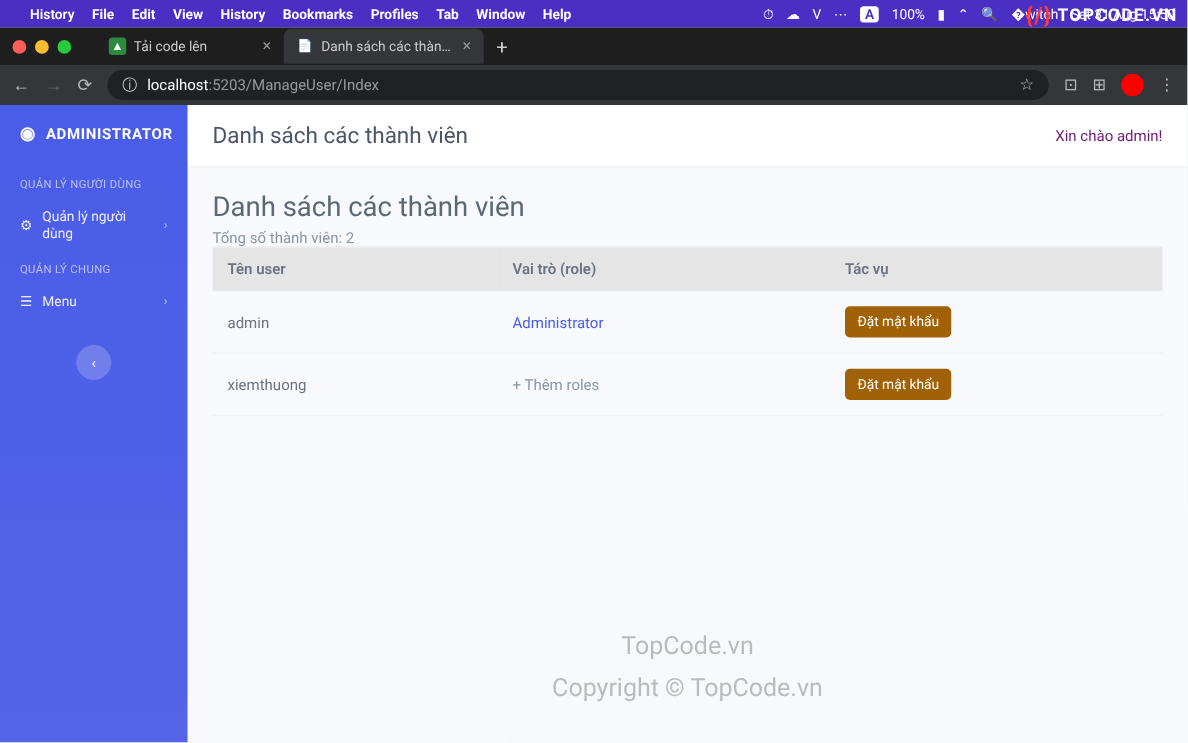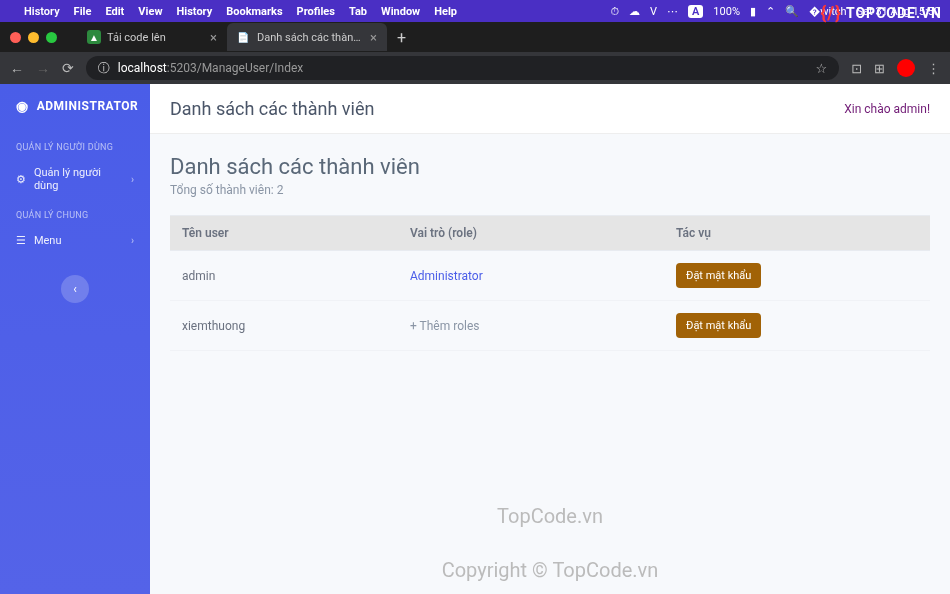--- a/index.html
+++ b/index.html
@@ -56,34 +56,34 @@
     .sidebar-chevron { font-size: 10px; color: rgba(255,255,255,0.6); }
     .sidebar-collapse { margin: 20px auto 0; width: 28px; height: 28px; border-radius: 50%; background: rgba(255,255,255,0.2); display: flex; align-items: center; justify-content: center; cursor: pointer; color: #fff; font-size: 12px; }
 
     
     .main { flex: 1; background: #f7f9fc; display: flex; flex-direction: column; overflow: hidden; }
     .content-header { background: #fff; padding: 14px 20px; display: flex; justify-content: space-between; align-items: center; border-bottom: 1px solid #eee; }
     .content-header-title { font-size: 18px; color: #4a5568; font-weight: 400; }
     .content-header-greeting { font-size: 12px; color: #701a75; }
     .content-body { padding: 20px; flex: 1; position: relative; }
     .page-title { font-size: 22px; color: #5a6878; font-weight: 400; margin-bottom: 4px; }
-    .page-subtitle { font-size: 12px; color: #8a95a5; margin-bottom: 18px; }
+    .page-subtitle { font-size: 12px; color: #8a95a5; }
 
     
     .table { width: 100%; border-collapse: collapse; }
     .table th { text-align: left; font-size: 12px; color: #6b7280; font-weight: 600; padding: 10px 12px; border-top: 1px solid #e8ebf0; border-bottom: 1px solid #e8ebf0; background: #e5e5e5; }
     .table td { font-size: 12px; color: #6b7280; padding: 12px; border-bottom: 1px solid #f0f2f6; vertical-align: middle; }
     .role-link { color: #4a5de8; text-decoration: none; }
     .role-add { color: #8a95a5; }
     .btn-action { background: #a16207; color: #fff; border: none; padding: 6px 10px; font-size: 11px; border-radius: 4px; cursor: pointer; }
 
     
     .wm-center { position: absolute; left: 50%; transform: translateX(-50%); color: #bbb; font-size: 20px; font-weight: 400; pointer-events: none; }
     .wm-1 { bottom: 66px; }
-    .wm-2 { bottom: 12px; font-size: 20px; }
+    .wm-2 { bottom: 32px; font-size: 20px; }
   </style>
 </head>
 <body>
 
 <div class="menubar">
   <div class="menubar-left">
     <span class="apple-icon"></span>
     <span class="menubar-item menubar-bold">History</span>
     <span class="menubar-item">File</span>
     <span class="menubar-item">Edit</span>

